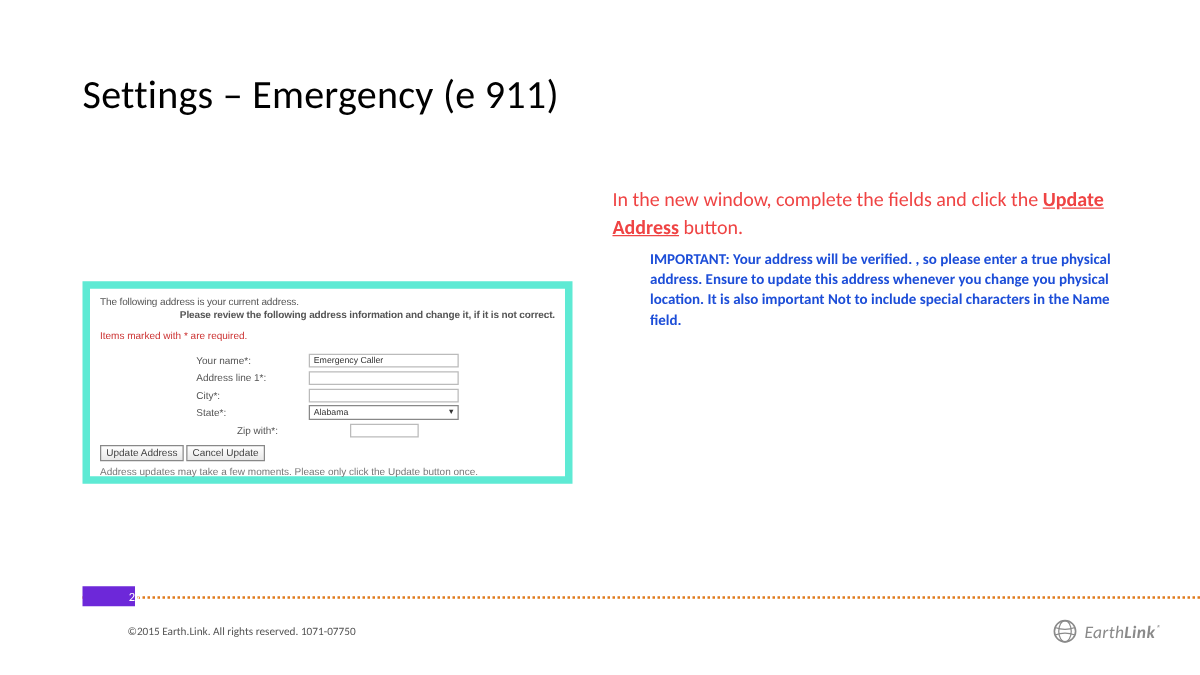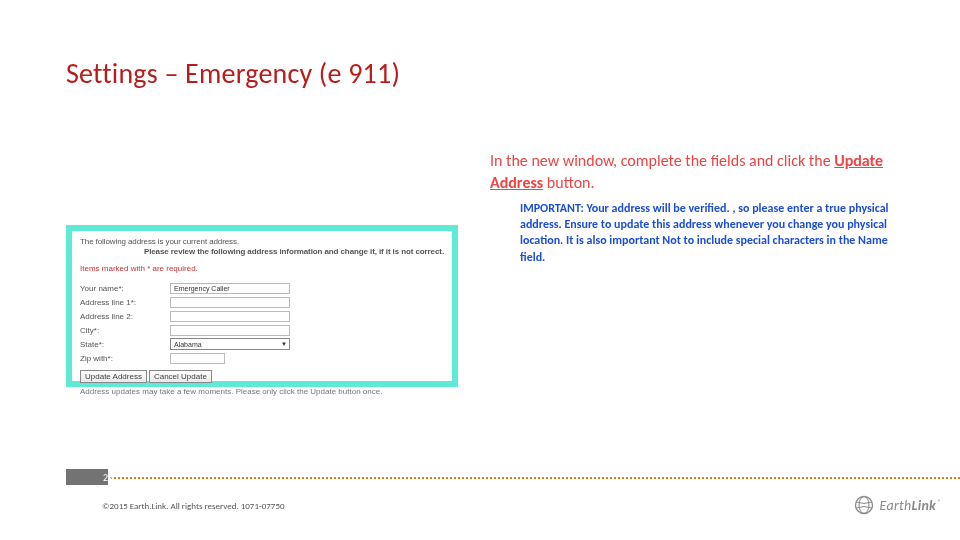--- a/index.html
+++ b/index.html
@@ -1,55 +1,55 @@
 <!DOCTYPE html>
 <html><head>
 <meta charset="utf-8">
 <style>
   * { box-sizing: border-box; margin: 0; padding: 0; }
   html, body { width: 960px; height: 540px; font-family: "Segoe UI", Calibri, Arial, sans-serif; background:#fff; color:#222; }
   .slide { position:relative; width:960px; height:540px; }
 
-  .title { position:absolute; left:66px; top:56px; font-size:28px; font-weight:400; color:#b91c1c; letter-spacing:0.2px; }
+  .title { position:absolute; left:66px; top:56px; font-size:32px; font-weight:400; color:#000000; letter-spacing:0.2px; }
 
   .instr { position:absolute; left:490px; top:150px; width:395px; font-size:16px; line-height:1.35; color:#ef4444; }
   .instr .bold { font-weight:700; text-decoration:underline; }
 
   .note { position:absolute; left:520px; top:200px; width:375px; font-size:12px; line-height:1.35; font-weight:700; color:#1d4ed8; }
 
   
   .formshot {
     position:absolute; left:66px; top:225px; width:392px; height:162px;
     background:#5eead4; font-family: Arial, sans-serif;
     filter: blur(0.35px);
   }
   .formshot-inner { position:absolute; left:6px; top:6px; right:6px; bottom:6px; background:#fff; padding:6px 8px 4px 8px; }
   .fs-intro1 { font-size:8px; color:#555; letter-spacing:-0.1px; }
   .fs-intro2 { font-size:8px; color:#555; font-weight:700; letter-spacing:-0.1px; margin-top:1px;text-align:right; }
   .fs-req { font-size:8px; color:#c33; margin-top:8px; }
   .fs-rows { margin-top:8px; }
-  .fs-row { display:flex; align-items:center; height:14px; font-size:8px; color:#555; }
+  .fs-row { display:flex; align-items:center; height:14px; font-size:8px; color:#555;justify-content:center; }
   .fs-label { width:90px; }
   .fs-input { width:120px; height:11px; background:#fff; border:1px solid #bbb; }
   .fs-select { width:120px; height:12px; background:#fff; border:1px solid #888; position:relative; display:flex; align-items:center; }
   .fs-select span { font-size:7px; padding-left:3px; color:#333; }
   .fs-select::after { content:"▼"; position:absolute; right:2px; font-size:6px; color:#333; }
   .fs-zip { width:55px; height:11px; background:#fff; border:1px solid #bbb; }
   .fs-btns { margin-top:5px; display:flex; gap:2px; }
   .fs-btn { font-size:8px; color:#444; padding:1px 4px; border:1px solid #888; background:linear-gradient(#fff,#e8e8e8); }
   .fs-footer { font-size:8px; color:#777; margin-top:4px; }
 
   
   .dotline { position:absolute; left:66px; right:0; top:477px; height:0; border-top:2px dotted #e07b1c; }
-  .pagechip { position:absolute; left:66px; top:469px; width:20px; height:16px; background:#737373; color:#fff; font-size:10px; display:flex; align-items:center; justify-content:center;padding-left:42px; }
+  .pagechip { position:absolute; left:66px; top:469px; width:20px; height:16px; background:#6d28d9; color:#fff; font-size:10px; display:flex; align-items:center; justify-content:center;padding-left:42px; }
 
   .copyright { position:absolute; left:66px; top:500px; font-size:9px; color:#555;margin-left:36px; }
 
   
-  .logo { position:absolute; right:20px; top:495px; display:flex; align-items:center; gap:6px; color:#8a8a8a; }
+  .logo { position:absolute; right:32px; top:495px; display:flex; align-items:center; gap:6px; color:#8a8a8a; }
   .logo svg { display:block; }
   .logo-text { font-size:14px; letter-spacing:0.3px; font-style:italic; }
   .logo-text .bold { font-weight:700; font-style:italic; }
   .logo-tm { font-size:7px; position:relative; top:-5px; left:1px; }
 </style>
 </head>
 <body>
 
 <div class="slide">
 
@@ -68,24 +68,20 @@
       <div class="fs-req">Items marked with * are required.</div>
       <div class="fs-rows">
         <div class="fs-row">
           <div class="fs-label">Your name*:</div>
           <div class="fs-input" style="display:flex;align-items:center;">
               <span style="font-size:7px;padding-left:3px;color:#333;">Emergency Caller</span>
             </div>
         </div>
         <div class="fs-row">
           <div class="fs-label">Address line 1*:</div>
-          <div class="fs-input"></div>
-        </div>
-        <div class="fs-row">
-          <div class="fs-label">Address line 2:</div>
           <div class="fs-input"></div>
         </div>
         <div class="fs-row">
           <div class="fs-label">City*:</div>
           <div class="fs-input"></div>
         </div>
         <div class="fs-row">
           <div class="fs-label">State*:</div>
           <div class="fs-select">
               <span>Alabama</span>

